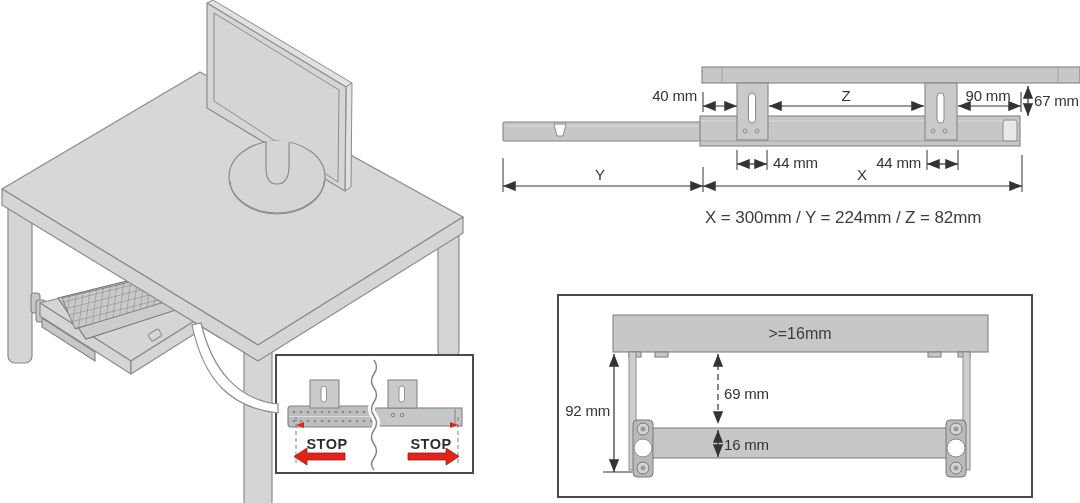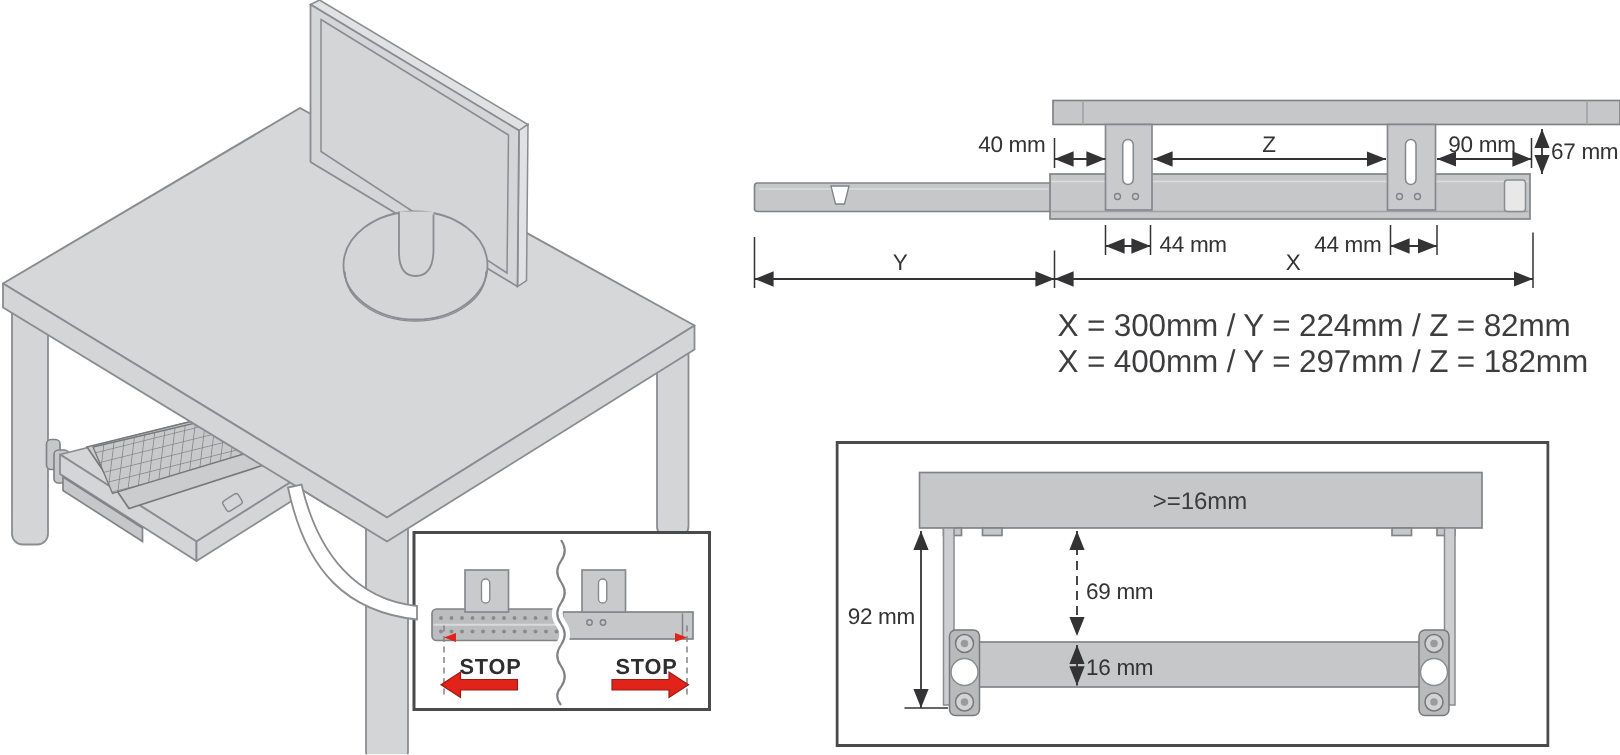--- a/index.html
+++ b/index.html
@@ -5,21 +5,21 @@
   html,body{margin:0;padding:0;background:#ffffff;}
   #stage{position:relative;width:1080px;height:503px;background:#ffffff;overflow:hidden;
          font-family:"Liberation Sans",sans-serif;}
   .abs{position:absolute;}
   .dim-text{font-family:"Liberation Sans",sans-serif;font-size:15px;fill:#333335;letter-spacing:-0.2px;}
   .dim-line{stroke:#333335;stroke-width:1.2;fill:none;}
   .ext-line{stroke:#333335;stroke-width:1;fill:none;}
   .outline{stroke:#8a8c8f;stroke-width:1.2;stroke-linejoin:round;fill:#d4d5d6;}
   .railfill{fill:#c6c7c9;stroke:#808285;stroke-width:1.1;}
   .brkt{fill:#c9cacc;stroke:#85878a;stroke-width:1.1;}
-  #size-table{left:705px;top:206px;font-size:21px;line-height:23.5px;color:#3d3d3f;letter-spacing:-0.1px;}
+  #size-table{left:705px;top:206px;font-size:17px;line-height:23.5px;color:#3d3d3f;letter-spacing:-0.1px;}
   .stop-text{font-family:"Liberation Sans",sans-serif;font-size:14.5px;font-weight:600;fill:#2e2e30;letter-spacing:0.5px;}
 </style>
 </head>
 <body>
 
 <div id="stage">
 
   <svg class="abs" style="left:0;top:0" width="500" height="503" viewBox="0 0 500 503">
 
     <g>
@@ -194,21 +194,20 @@
     <g>
       <line x1="213" y1="112" x2="213" y2="137" class="ext-line"></line>
       <line x1="532" y1="100" x2="532" y2="137" class="ext-line"></line>
       <line x1="213" y1="131" x2="532" y2="131" class="dim-line" marker-start="url(#arrA)" marker-end="url(#arrA)"></line>
       <text x="372" y="125" text-anchor="middle" class="dim-text">X</text>
     </g>
   </svg>
 
   <div id="size-table" class="abs">
     <div>X = 300mm / Y = 224mm / Z = 82mm</div>
-    <div>X = 400mm / Y = 297mm / Z = 182mm</div>
   </div>
 
   <svg class="abs" style="left:557px;top:294px" width="476" height="204" viewBox="0 0 476 204">
     <defs>
       <marker id="arrB" viewBox="0 0 10 8" refX="10" refY="4" markerWidth="11" markerHeight="8.5" orient="auto-start-reverse">
         <path d="M0,0 L10,4 L0,8 Z" fill="#333335"></path>
       </marker>
     </defs>
     <rect x="1" y="1" width="474" height="202" fill="#ffffff" stroke="#4a4a4c" stroke-width="2"></rect>
 

